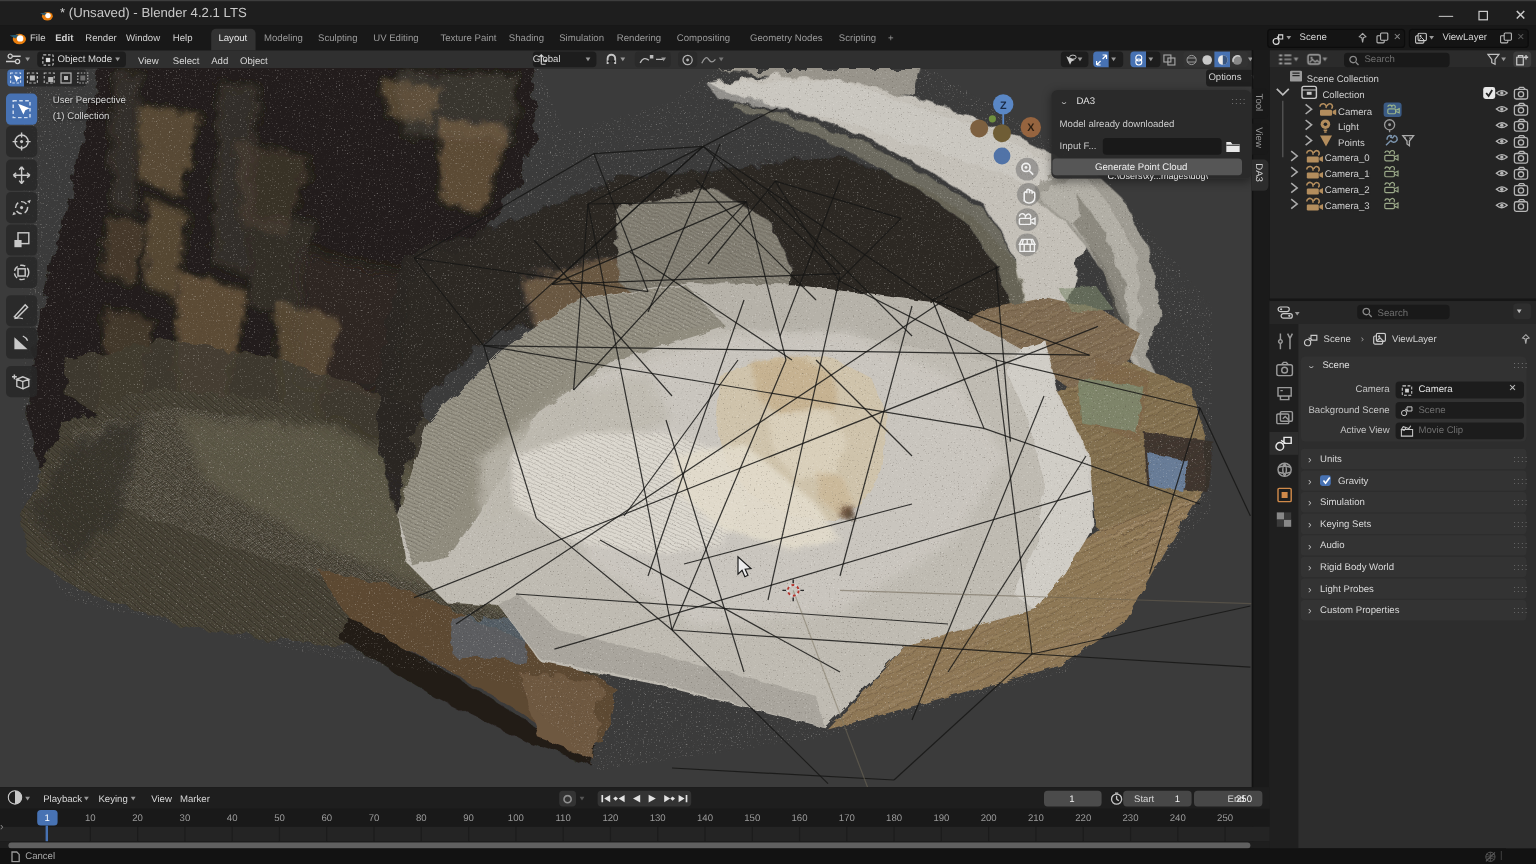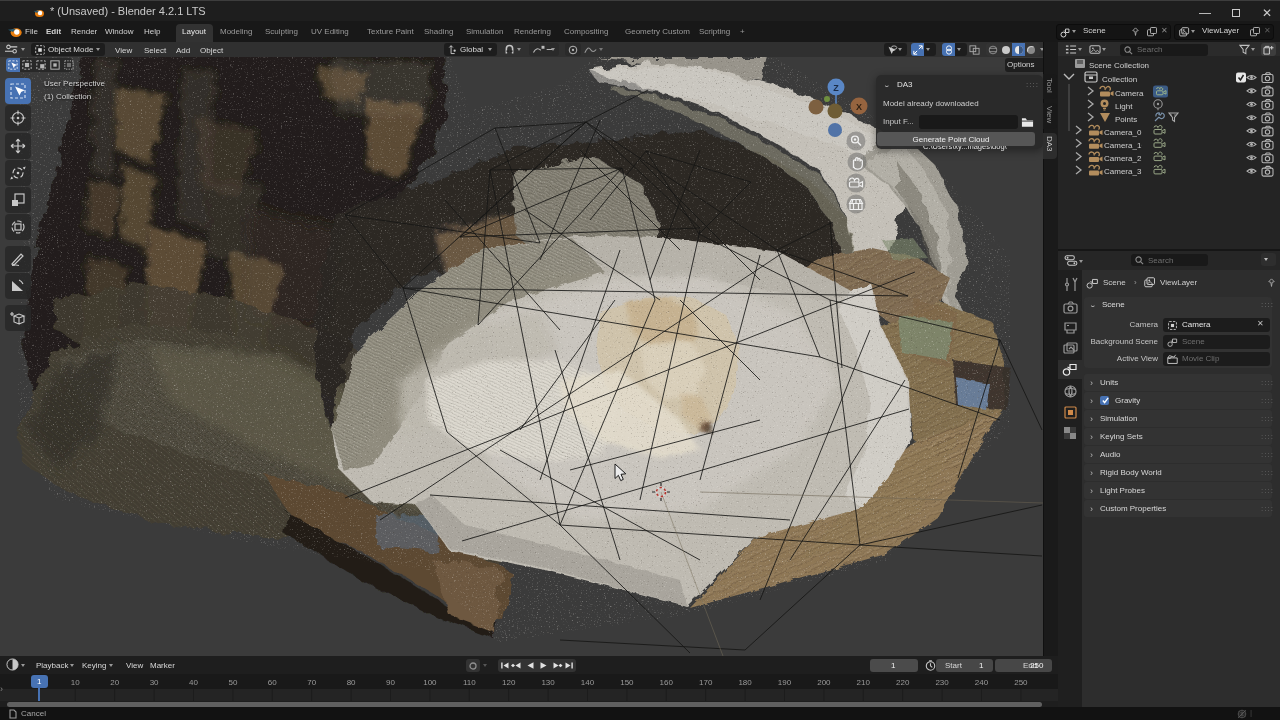--- a/index.html
+++ b/index.html
@@ -40,21 +40,21 @@
   <div class="abs" style="left:176px;top:24px;width:37px;height:18px;background:#323232;border-radius:4px 4px 0 0;"></div>
   <div class="txt" style="left:182px;top:27px;font-size:8px;color:#e8e8e8;">Layout</div>
   <div class="txt" style="left:220px;top:27px;font-size:8px;color:#9a9a9a;">Modeling</div>
     <div class="txt" style="left:265px;top:27px;font-size:8px;color:#9a9a9a;">Sculpting</div>
     <div class="txt" style="left:311px;top:27px;font-size:8px;color:#9a9a9a;">UV Editing</div>
     <div class="txt" style="left:367px;top:27px;font-size:8px;color:#9a9a9a;">Texture Paint</div>
     <div class="txt" style="left:424px;top:27px;font-size:8px;color:#9a9a9a;">Shading</div>
     <div class="txt" style="left:466px;top:27px;font-size:8px;color:#9a9a9a;">Simulation</div>
     <div class="txt" style="left:514px;top:27px;font-size:8px;color:#9a9a9a;">Rendering</div>
     <div class="txt" style="left:564px;top:27px;font-size:8px;color:#9a9a9a;">Compositing</div>
-    <div class="txt" style="left:625px;top:27px;font-size:8px;color:#9a9a9a;">Geometry Custom</div>
+    <div class="txt" style="left:625px;top:27px;font-size:8px;color:#9a9a9a;">Geometry Nodes</div>
     <div class="txt" style="left:699px;top:27px;font-size:8px;color:#9a9a9a;">Scripting</div>
     <div class="txt" style="left:740px;top:27px;font-size:8px;color:#9a9a9a;">+</div>
 
   <div class="abs" style="left:1056px;top:24px;width:115px;height:16px;background:#141414;border:1px solid #0c0c0c;border-radius:3px;"></div>
   <svg class="abs" style="left:1060px;top:27px" width="11" height="11" viewBox="0 0 16 16">
       <circle cx="5" cy="11" r="3.6" fill="none" stroke="#ddd" stroke-width="1.4"></circle>
       <path d="M8 3 h5 v5 h-5 z M6 5 l3 3" fill="none" stroke="#ddd" stroke-width="1.3"></path>
     </svg>
   <div class="abs tri" style="left:1072.0px;top:29.5px;border-top:3.5px solid #999;"></div>
   <div class="txt" style="left:1083px;top:26px;font-size:8px;color:#d5d5d5;">Scene</div>
@@ -98,21 +98,21 @@
   <div class="txt" style="left:115px;top:45.5px;font-size:8px;color:#d8d8d8;">View</div>
     <div class="txt" style="left:144px;top:45.5px;font-size:8px;color:#d8d8d8;">Select</div>
     <div class="txt" style="left:176px;top:45.5px;font-size:8px;color:#d8d8d8;">Add</div>
     <div class="txt" style="left:200px;top:45.5px;font-size:8px;color:#d8d8d8;">Object</div>
 
   <div class="abs" style="left:444px;top:43px;width:53px;height:13px;background:#1d1d1d;border-radius:3px;"></div>
   <svg class="abs" style="left:448px;top:44.5px" width="9" height="10" viewBox="0 0 12 14">
       <path d="M4 1 v11 M1.5 3.5 L4 1 L6.5 3.5 M4 12 h5" stroke="#ccc" stroke-width="1.3" fill="none"></path>
       <circle cx="9" cy="8" r="1.6" fill="#ccc"></circle>
     </svg>
-  <div class="txt" style="left:460px;top:44.5px;font-size:8px;color:#dcdcdc;">Global</div>
+  <div class="txt" style="left:444px;top:44.5px;font-size:8px;color:#dcdcdc;">Global</div>
   <div class="abs tri" style="left:488.0px;top:47.5px;border-top:3.5px solid #999;"></div>
   <svg class="abs" style="left:504px;top:44px" width="11" height="11" viewBox="0 0 14 14">
       <path d="M3 12 V6 a4 4 0 0 1 8 0 v6" fill="none" stroke="#c5c5c5" stroke-width="2"></path>
       <path d="M3 9 h3 M8 9 h3" stroke="#1d1d1d" stroke-width="1.5"></path>
     </svg>
   <div class="abs tri" style="left:517.0px;top:47.5px;border-top:3.5px solid #999;"></div>
   <div class="abs" style="left:529px;top:43px;width:30px;height:13px;background:#2a2a2a;border-radius:3px;"></div>
   <svg class="abs" style="left:532px;top:45px" width="22" height="9" viewBox="0 0 30 12">
       <path d="M2 10 Q6 2 12 7" fill="none" stroke="#bbb" stroke-width="1.5"></path>
       <rect x="13" y="1" width="4" height="4" fill="#bbb"></rect>

